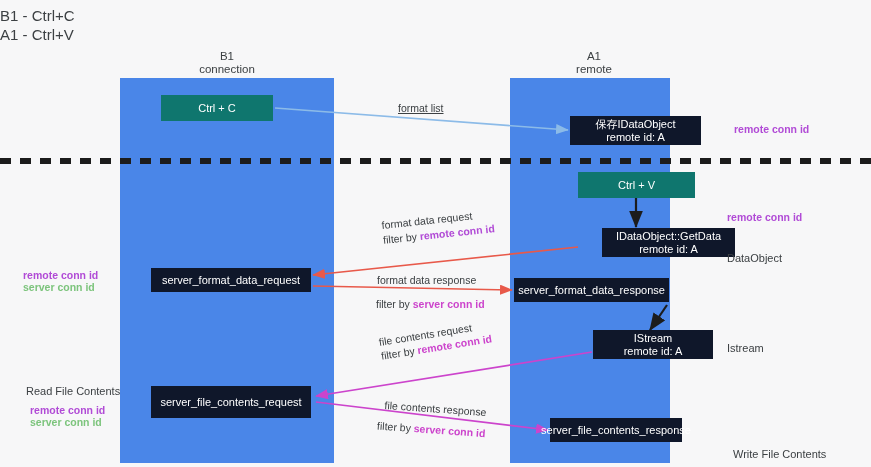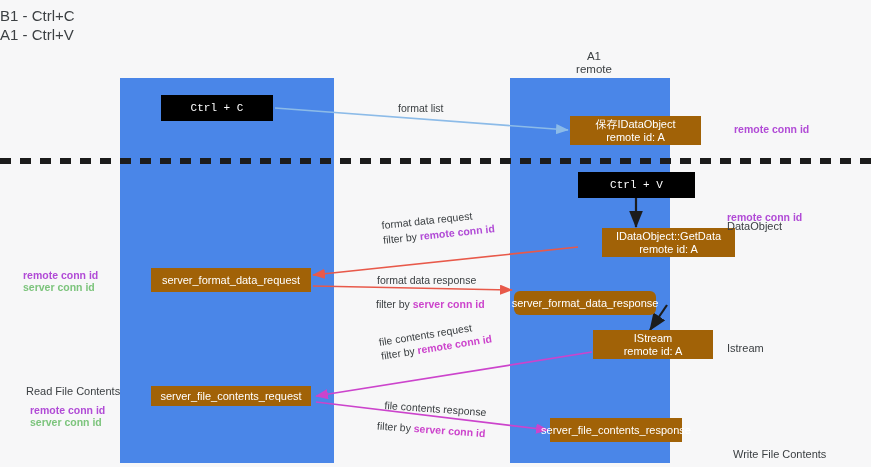--- a/index.html
+++ b/index.html
@@ -19,22 +19,22 @@
     position:absolute;text-align:center;color:#3c4043;
     font-size:11.5px;line-height:13px;white-space:pre-line;
   }
 
   
   .box{
     position:absolute;display:flex;align-items:center;justify-content:center;
     text-align:center;color:#ffffff;font-size:11px;line-height:13px;
     box-sizing:border-box;white-space:pre-line;padding:1px 4px;
   }
-  .box.green{background:#000000;font-family:Liberation Mono, monospace;}
-  .box.orange{background:#a16207;}
+  .box.green{background:#0f766e;}
+  .box.orange{background:#0f172a;}
 
   
   .lbl{position:absolute;font-size:10.5px;line-height:13px;color:#3c4043;white-space:pre-line;}
   .lbl.big{font-size:11px;}
   .purple{color:#b14bd6;font-weight:bold;}
   .green-t{color:#7cc47c;font-weight:bold;}
   .magenta{color:#cc44cc;font-weight:bold;}
 
   .title{
     position:absolute;left:0;top:6px;width:871px;text-align:left;
@@ -48,20 +48,22 @@
 <body>
 
 <div id="stage">
 
   <div class="title">B1 - Ctrl+C
 A1 - Ctrl+V</div>
 
   <div class="lane" style="left:120px;top:78px;width:214px;height:385px;"></div>
   <div class="lane" style="left:510px;top:78px;width:160px;height:385px;"></div>
 
+  <div class="lane-title" style="left:147px;top:50px;width:160px;">B1
+connection</div>
   <div class="lane-title" style="left:514px;top:50px;width:160px;">A1
 remote</div>
 
   <svg class="overlay" viewBox="0 0 871 467">
     <defs>
       <marker id="ar-blue" markerWidth="9" markerHeight="9" refX="7.5" refY="3.2" orient="auto">
         <path d="M0,0 L8,3.2 L0,6.4 z" fill="#8cbbe8"></path>
       </marker>
       <marker id="ar-red" markerWidth="9" markerHeight="9" refX="7.5" refY="3.2" orient="auto">
         <path d="M0,0 L8,3.2 L0,6.4 z" fill="#e8594a"></path>
@@ -96,30 +98,30 @@
   <div class="box orange" style="left:570px;top:116px;width:131px;height:29px;">保存IDataObject
 remote id: A</div>
 
   <div class="box green" style="left:578px;top:172px;width:117px;height:26px;">Ctrl + V</div>
 
   <div class="box orange" style="left:570px;top:228px;width:133px;height:29px;margin-left:32px;">IDataObject::GetData
 remote id: A</div>
 
   <div class="box orange" style="left:151px;top:268px;width:160px;height:24px;">server_format_data_request</div>
 
-  <div class="box orange" style="left:514px;top:291px;width:142px;height:24px;border-radius:6px;">server_format_data_response</div>
+  <div class="box orange" style="left:514px;top:278px;width:155px;height:24px;">server_format_data_response</div>
 
   <div class="box orange" style="left:593px;top:330px;width:120px;height:29px;">IStream
 remote id: A</div>
 
-  <div class="box orange" style="left:151px;top:386px;width:160px;height:20px;">server_file_contents_request</div>
+  <div class="box orange" style="left:151px;top:386px;width:160px;height:32px;">server_file_contents_request</div>
 
   <div class="box orange" style="left:550px;top:418px;width:132px;height:24px;">server_file_contents_response</div>
 
-  <div class="lbl" style="left:398px;top:102px;">format list</div>
+  <div class="lbl" style="left:398px;top:102px;text-decoration:underline;">format list</div>
 
   <div class="abs rot" style="left:381px;top:219px;transform:rotate(-6deg);">
     <div class="lbl" style="position:relative;left:0;top:0;">format data request</div>
     <div class="lbl" style="position:relative;left:0;top:2px;white-space:nowrap;">
       <span>filter by </span><span class="purple">remote conn id</span>
     </div>
   </div>
 
   <div class="abs" style="left:377px;top:274px;">
     <div class="lbl" style="position:relative;">format data response</div>
@@ -137,21 +139,21 @@
 
   <div class="abs rot" style="left:385px;top:399px;transform:rotate(4deg);">
     <div class="lbl" style="position:relative;">file contents response</div>
     <div class="lbl" style="position:relative;top:8px;left:-6px;white-space:nowrap;">
       <span>filter by </span><span class="magenta">server conn id</span>
     </div>
   </div>
 
   <div class="lbl purple" style="left:734px;top:123px;">remote conn id</div>
   <div class="lbl purple" style="left:727px;top:211px;">remote conn id</div>
-  <div class="lbl big" style="left:727px;top:220px;">DataObject</div>
+  <div class="lbl big" style="left:727px;top:252px;">DataObject</div>
   <div class="lbl big" style="left:727px;top:342px;">Istream</div>
   <div class="lbl big" style="left:733px;top:424px;margin-top:24px;">Write File Contents</div>
 
   <div class="lbl purple" style="left:23px;top:269px;">remote conn id</div>
   <div class="lbl green-t" style="left:23px;top:281px;">server conn id</div>
 
   <div class="lbl big" style="left:26px;top:385px;">Read File Contents</div>
   <div class="lbl purple" style="left:30px;top:404px;">remote conn id</div>
   <div class="lbl green-t" style="left:30px;top:416px;">server conn id</div>
 

